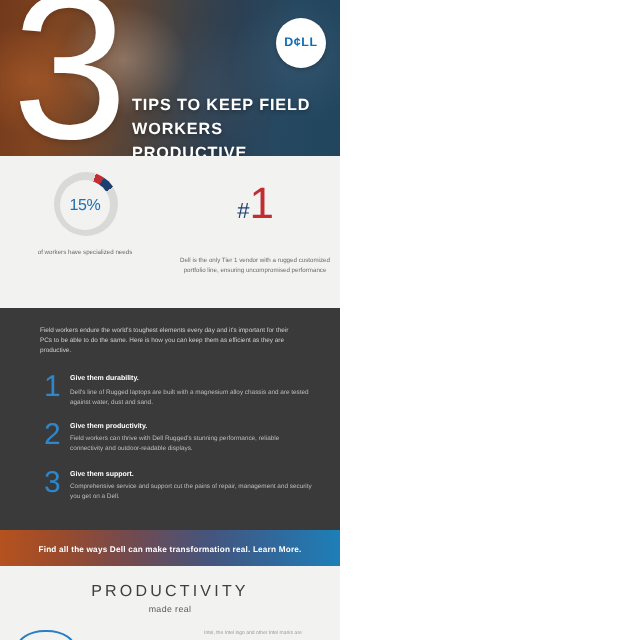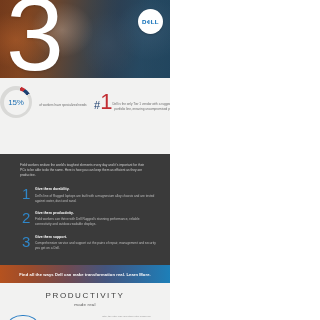--- a/index.html
+++ b/index.html
@@ -43,21 +43,21 @@
   }
   .dell-badge span{
     color:#0b6cb7;font-size:6.2px;font-weight:700;letter-spacing:.35px;
   }
 
   
   .stats{
     position:relative;height:68px;background:#f2f2f1;
     display:flex;align-items:flex-start;padding-top:8px;
   }
-  .stat{flex:1;display:flex;flex-direction:row;align-items:center;}
+  .stat{flex:1;display:flex;flex-direction:column;align-items:center;}
   .donut{
     position:relative;width:32px;height:32px;border-radius:50%;
     background:
       conic-gradient(from 18deg,
         #c22d32 0deg, #c22d32 17deg,
         #1d3f70 17deg, #1d3f70 40deg,
         #d9d9d7 40deg, #d9d9d7 360deg);
     display:flex;align-items:center;justify-content:center;
   }
   .donut::after{
@@ -123,20 +123,21 @@
 </style>
 </head>
 <body>
 
 <div class="page">
 
   <div class="hero">
     <div class="hero-photo"></div>
     <div class="hero-veil"></div>
     <div class="hero-num">3</div>
+    <div class="hero-head">TIPS TO KEEP FIELD WORKERS PRODUCTIVE</div>
     <div class="dell-badge">
       <span>D¢LL</span>
     </div>
   </div>
 
   <div class="stats">
 
     <div class="stat">
       <div class="donut">
         <div class="donut-label">15%</div>

